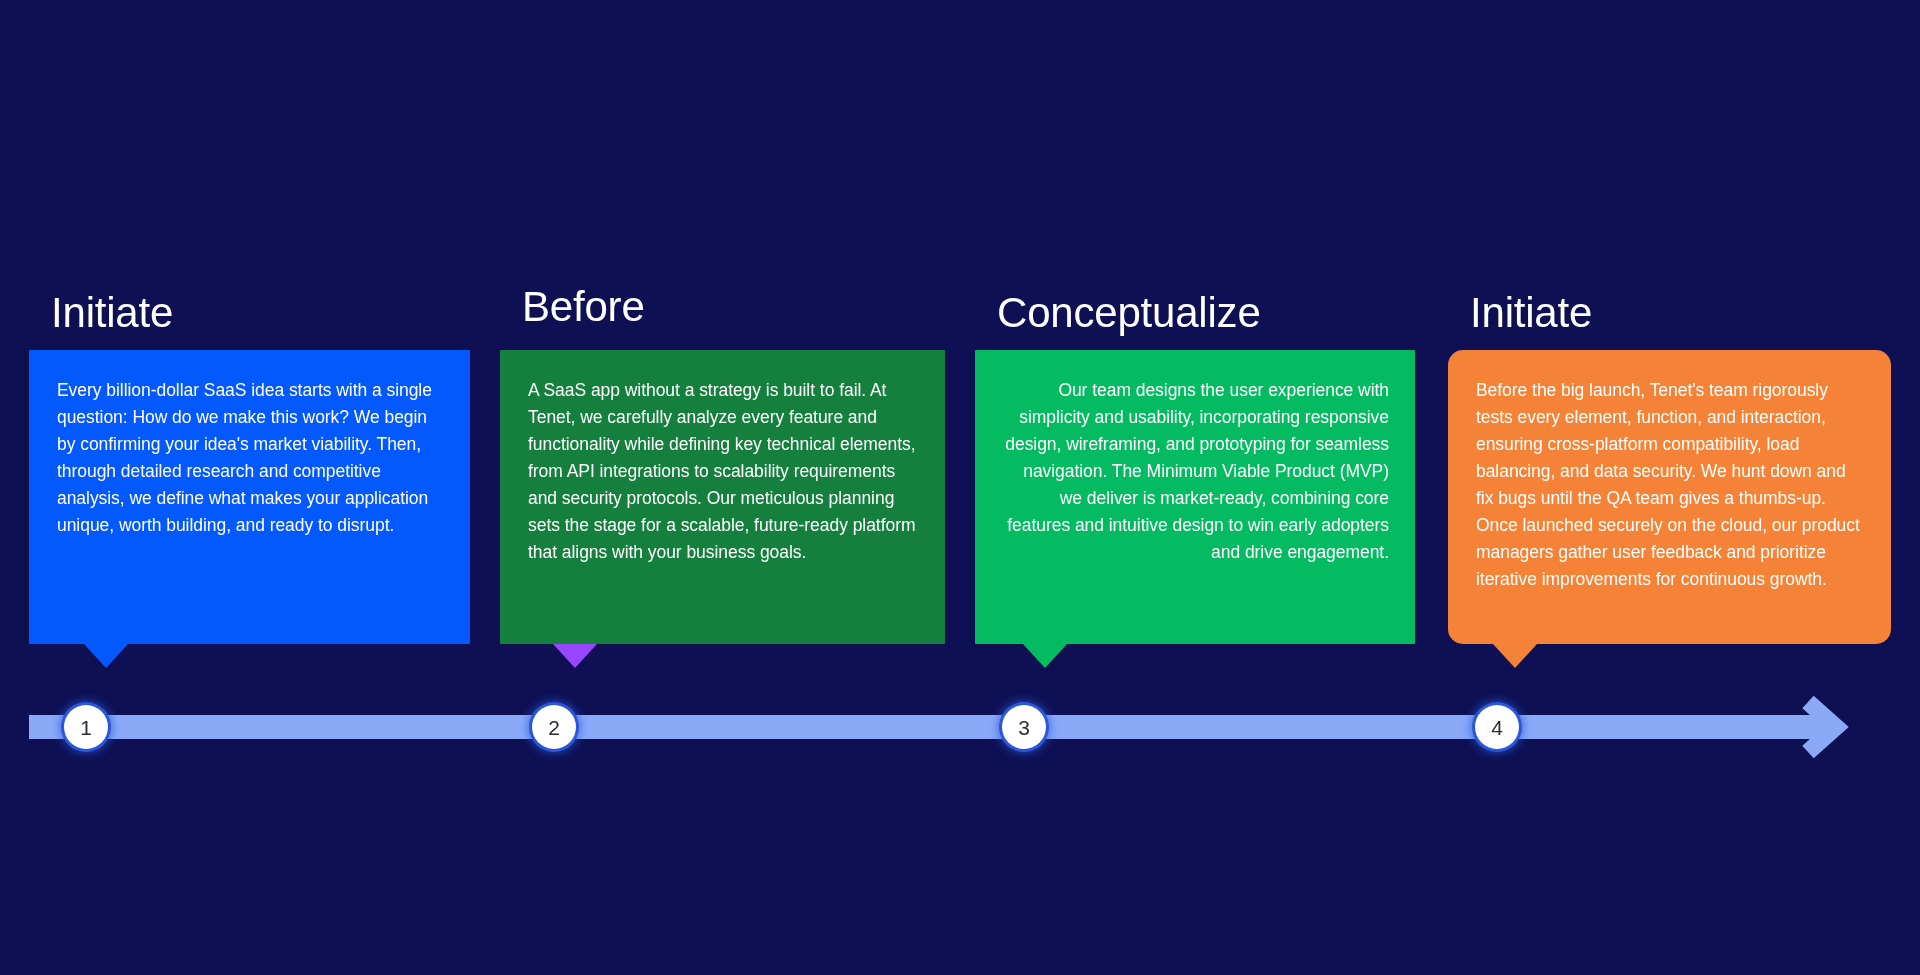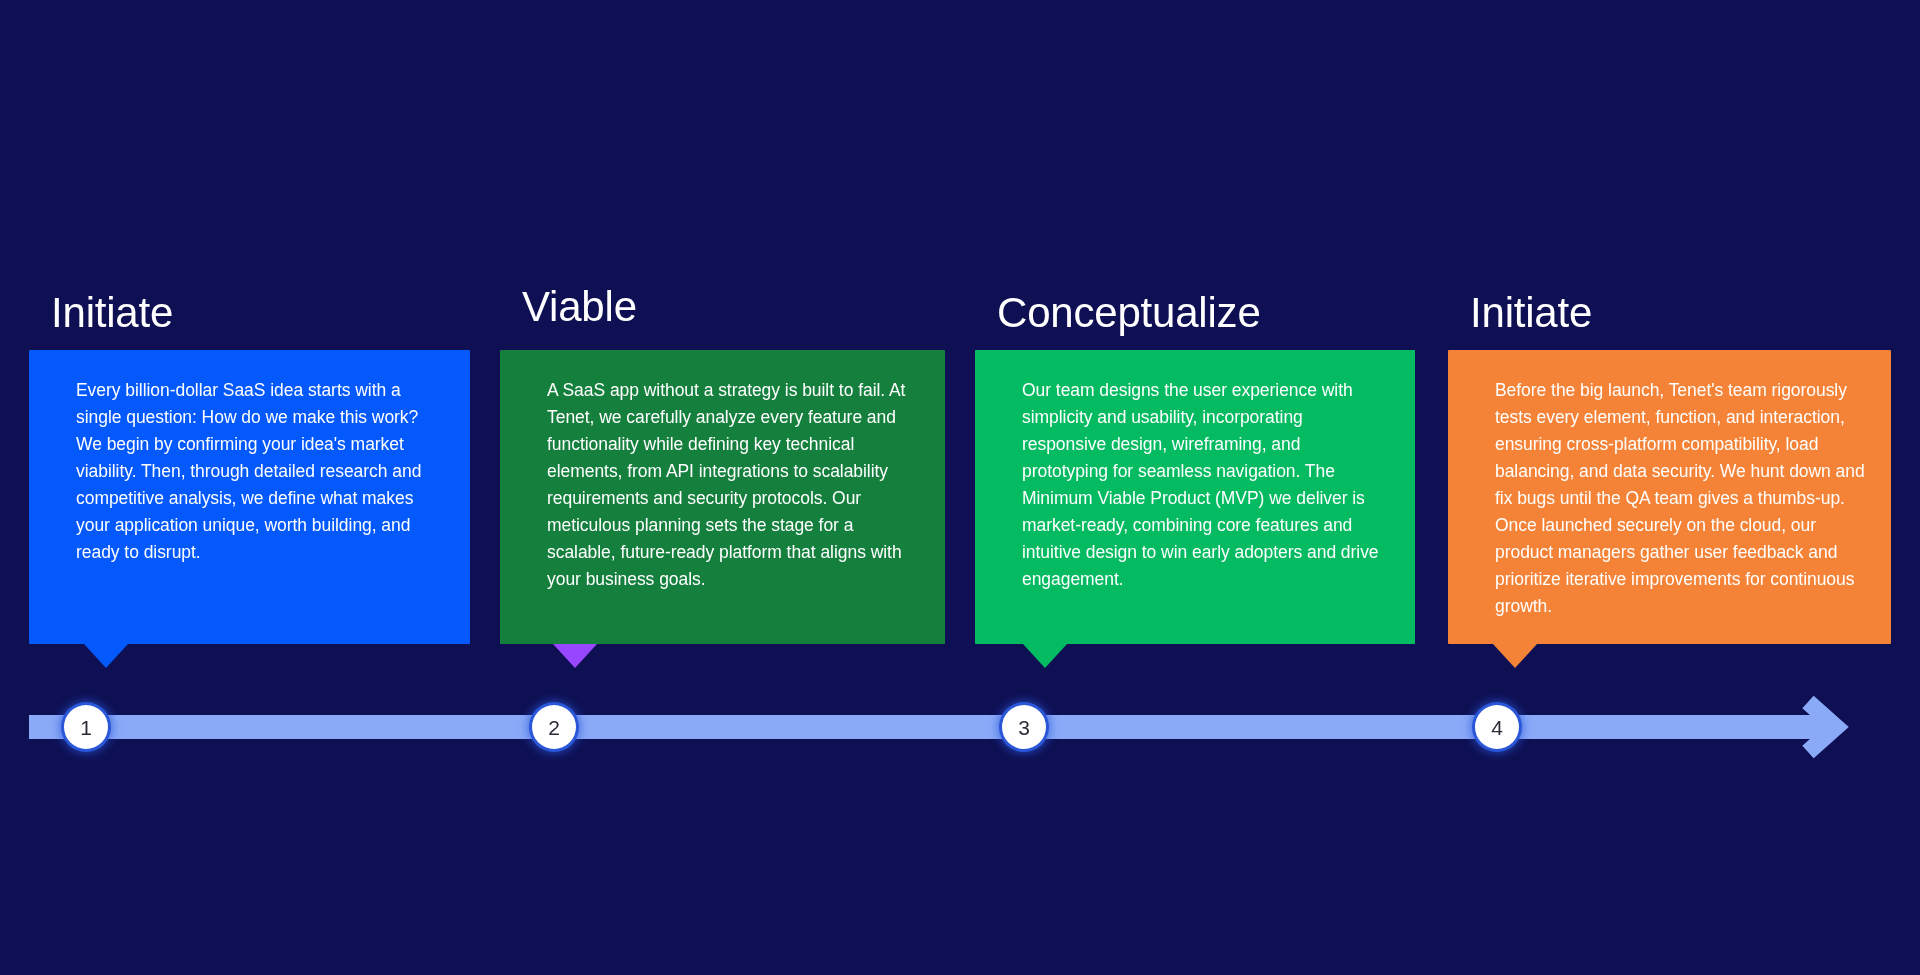--- a/index.html
+++ b/index.html
@@ -65,21 +65,21 @@
     width: 100%;
     border-radius: 1px;
   }
 
   .card-body {
     color: #ffffff;
     font-size: 17.5px;
     line-height: 27px;
     letter-spacing: -0.05px;
     font-weight: 400;
-    padding: 27px 26px 20px 47px;
+    padding: 27px 26px 20px 28px;
   }
 
   .card-tail {
     position: absolute;
     top: 100%;
     width: 0;
     height: 0;
     border-left: 22px solid transparent;
     border-right: 22px solid transparent;
   }
@@ -140,43 +140,43 @@
         <div class="step-title">Initiate</div>
       </div>
       <div class="card" style="top: 350px; height: 294px; background: rgb(4, 89, 252);">
         <div class="card-body">Every billion-dollar SaaS idea starts with a single question: How do we make this work? We begin by confirming your idea's market viability. Then, through detailed research and competitive analysis, we define what makes your application unique, worth building, and ready to disrupt.</div>
         <div class="card-tail" style="left: 55px; border-top: 24px solid rgb(4, 89, 252);"></div>
       </div>
     </div>
 
     <div class="step" style="left: 500px; width: 445px;">
       <div class="step-titlewrap" style="bottom: auto; top: 268px;">
-        <div class="step-title">Viable</div>
+        <div class="step-title">Before</div>
       </div>
       <div class="card" style="top: 350px; height: 294px; background: #15803d;">
         <div class="card-body">A SaaS app without a strategy is built to fail. At Tenet, we carefully analyze every feature and functionality while defining key technical elements, from API integrations to scalability requirements and security protocols. Our meticulous planning sets the stage for a scalable, future-ready platform that aligns with your business goals.</div>
         <div class="card-tail" style="left: 53px; border-top: 24px solid rgb(151, 71, 255);"></div>
       </div>
     </div>
 
     <div class="step" style="left: 975px; width: 440px;">
       <div class="step-titlewrap" style="bottom: auto; top: 274px;">
         <div class="step-title">Conceptualize</div>
       </div>
-      <div class="card" style="top: 350px; height: 294px; background: rgb(4, 187, 98);">
+      <div class="card" style="top: 350px; height: 294px; background: rgb(4, 187, 98); text-align: right;">
         <div class="card-body">Our team designs the user experience with simplicity and usability, incorporating responsive design, wireframing, and prototyping for seamless navigation. The Minimum Viable Product (MVP) we deliver is market-ready, combining core features and intuitive design to win early adopters and drive engagement.</div>
         <div class="card-tail" style="left: 48px; border-top: 24px solid rgb(4, 187, 98);"></div>
       </div>
     </div>
 
     <div class="step" style="left: 1448px; width: 443px;">
       <div class="step-titlewrap" style="bottom: auto; top: 274px;">
         <div class="step-title">Initiate</div>
       </div>
-      <div class="card" style="top: 350px; height: 294px; background: rgb(245, 131, 55);">
+      <div class="card" style="top: 350px; height: 294px; background: rgb(245, 131, 55); border-radius: 15px;">
         <div class="card-body">Before the big launch, Tenet's team rigorously tests every element, function, and interaction, ensuring cross-platform compatibility, load balancing, and data security. We hunt down and fix bugs until the QA team gives a thumbs-up. Once launched securely on the cloud, our product managers gather user feedback and prioritize iterative improvements for continuous growth.</div>
         <div class="card-tail" style="left: 45px; border-top: 24px solid rgb(245, 131, 55);"></div>
       </div>
     </div>
 
   </div>
 
   <div class="timeline">
     <div class="timeline-bar" style="left: 29px; width: 1802px; background: rgb(138, 170, 248);"></div>
 

